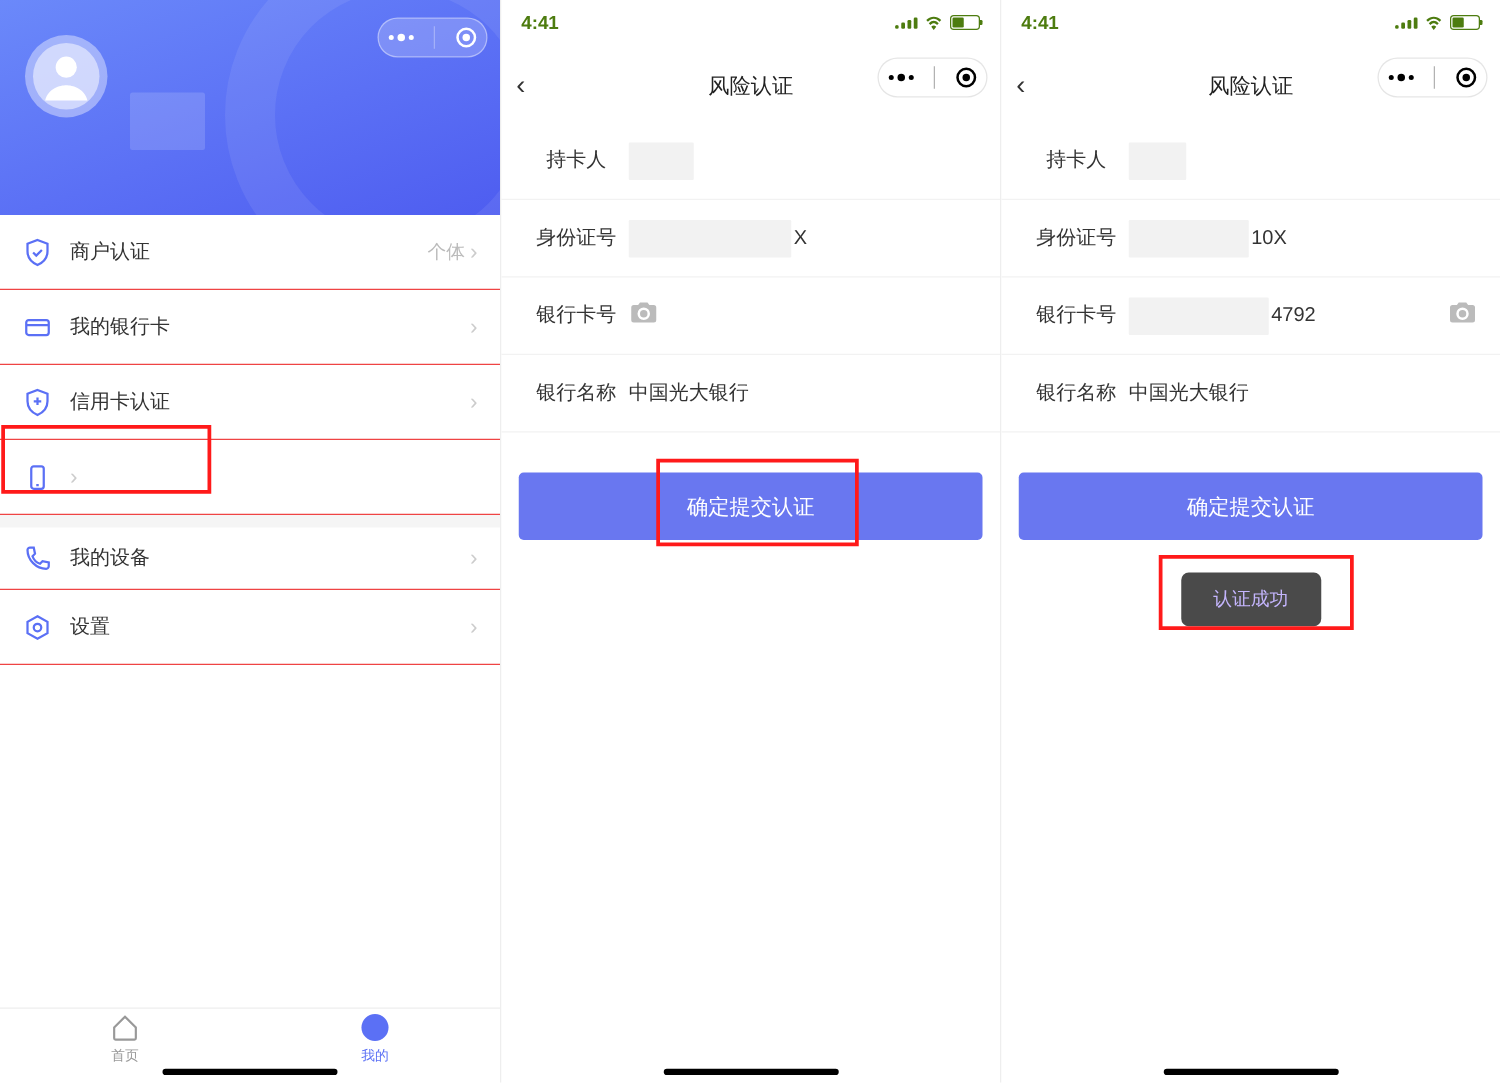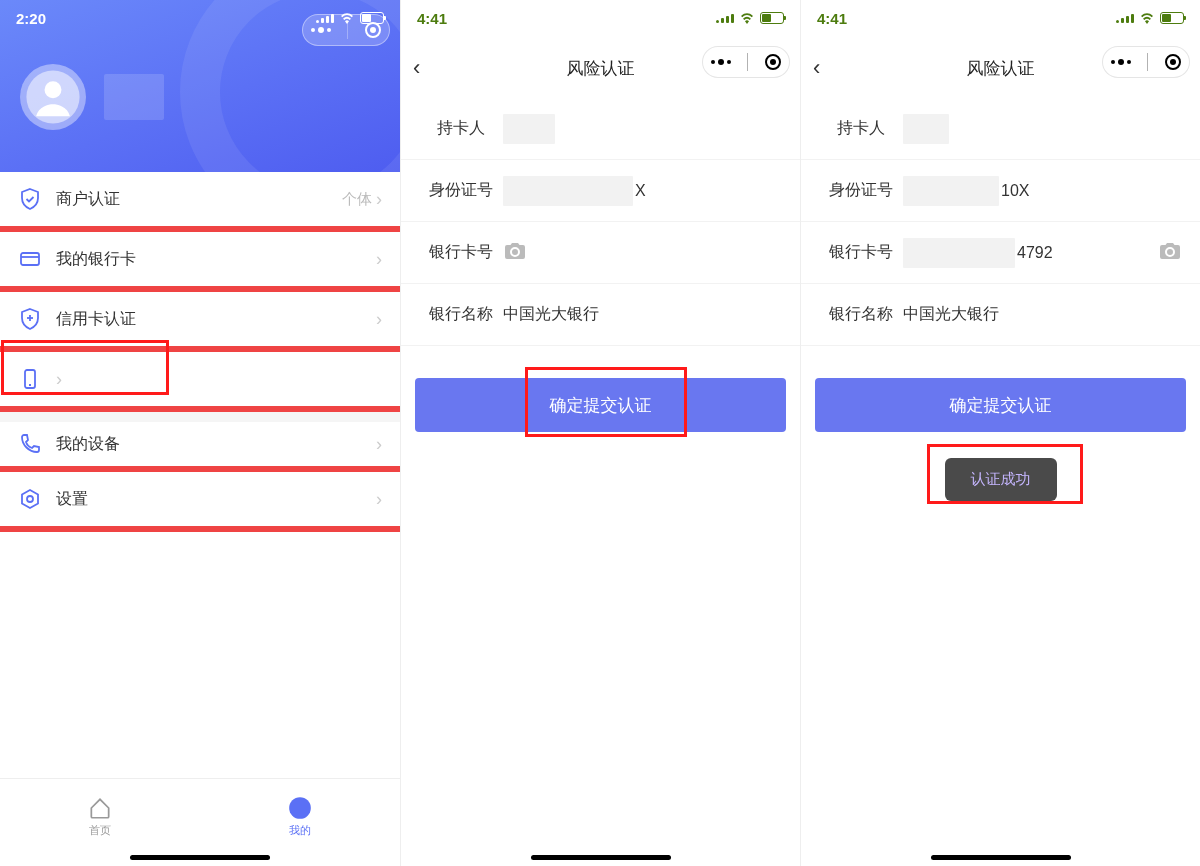--- a/index.html
+++ b/index.html
@@ -37,30 +37,30 @@
 
 
 .header-hero { height: 208px; margin-top: -36px; padding-top: 36px; background: linear-gradient(160deg,#6e8efb 0%,#5b70f5 60%,#4e5df0 100%); position: relative; overflow:hidden;}
 .header-hero::after{content:"";position:absolute;right:-60px;bottom:-60px;width:200px;height:200px;border:40px solid rgba(255,255,255,0.08);border-radius:50%;}
 .avatar { width: 66px; height: 66px; border-radius: 50%; background: rgba(255,255,255,0.4); display:flex;align-items:center;justify-content:center; margin: 28px 0 0 20px; position:relative; z-index:1;}
 .avatar svg { width: 58px; height: 58px; }
 .name-blur { position:absolute; left:104px; top:110px; width:60px; height:46px; background:rgba(255,255,255,0.15); border-radius:2px;}
 
 
 .menu { background: #fff; }
-.menu-item { display: flex; align-items: center; height: 60px; padding: 0 18px; border-bottom: 6px solid #ef4444; font-size: 16px; color: #333; position:relative;}
+.menu-item { display: flex; align-items: center; height: 60px; padding: 0 18px; border-bottom: 1px solid #ef4444; font-size: 16px; color: #333; position:relative;}
 .menu-item.group-gap { border-top: 10px solid #f5f5f5; }
 .menu-icon { width: 24px; height: 24px; margin-right: 14px; color: #5b70f5; display:flex;align-items:center;justify-content:center;}
 .menu-label { flex: 1; }
 .menu-extra { color: #bbb; font-size: 15px; margin-right: 4px;}
 .chevron { color: #ccc; font-size: 18px; }
 .highlight-box { border: 3px solid #ff1a1a; position: absolute; pointer-events: none; z-index: 5; }
 
 
-.tabbar { position: absolute; bottom: 0; left: 0; right: 0; height: 88px; border-top: 1px solid #eee; display: flex; background: #fff; }
+.tabbar { position: absolute; bottom: 0; left: 0; right: 0; height: 60px; border-top: 1px solid #eee; display: flex; background: #fff; }
 .tab { flex: 1; display: flex; flex-direction: column; align-items: center; justify-content: center; gap: 2px; font-size: 11px; color: #999; padding-bottom: 12px;}
 .tab.active { color: #5b70f5; }
 .tab-icon { width: 26px; height: 26px; }
 .home-indicator { position: absolute; bottom: 6px; left: 50%; transform: translateX(-50%); width: 140px; height: 5px; background: #000; border-radius: 3px; }
 
 
 .nav { height: 48px; display: flex; align-items: center; justify-content: center; position: relative; font-size: 17px; font-weight: 500; color: #222; margin-top: 8px;}
 .nav .back { position: absolute; left: 12px; font-size: 22px; color: #333; }
 
 
@@ -76,38 +76,20 @@
 
 
 .toast { position: absolute; left: 50%; transform: translateX(-50%); top: 458px; background: #4a4a4a; color: #c4b5fd; padding: 12px 26px; border-radius: 6px; font-size: 15px; }
 
 </style>
 </head>
 <body>
 
 <div class="phone">
   <div class="header-hero">
-    <div class="status-bar light">
-      <span class="status-time">2:20</span>
-      <span class="status-spacer"></span>
-      <div class="status-icons">
-        <div class="sig-dots">
-            <span></span>
-            <span></span>
-            <span></span>
-            <span></span>
-          </div>
-        <svg class="wifi-icon" viewBox="0 0 24 18" fill="currentColor">
-            <path d="M12 18l-3-4c1-1 2-1.5 3-1.5s2 .5 3 1.5l-3 4zm-6-8c2-2 4-3 6-3s4 1 6 3l-2 2c-1.3-1.3-2.7-2-4-2s-2.7.7-4 2l-2-2zm-3-4c3-3 6-4 9-4s6 1 9 4l-2 2c-2.3-2.3-4.7-3.5-7-3.5S7.3 5.7 5 8l-2-2z"></path>
-          </svg>
-        <div class="battery">
-            <div class="fill"></div>
-          </div>
-      </div>
-    </div>
     <div class="capsule light">
       <div class="dots">
           <span></span>
           <span></span>
           <span></span>
         </div>
       <div class="divider"></div>
       <div class="target"></div>
     </div>
     <div class="avatar">

